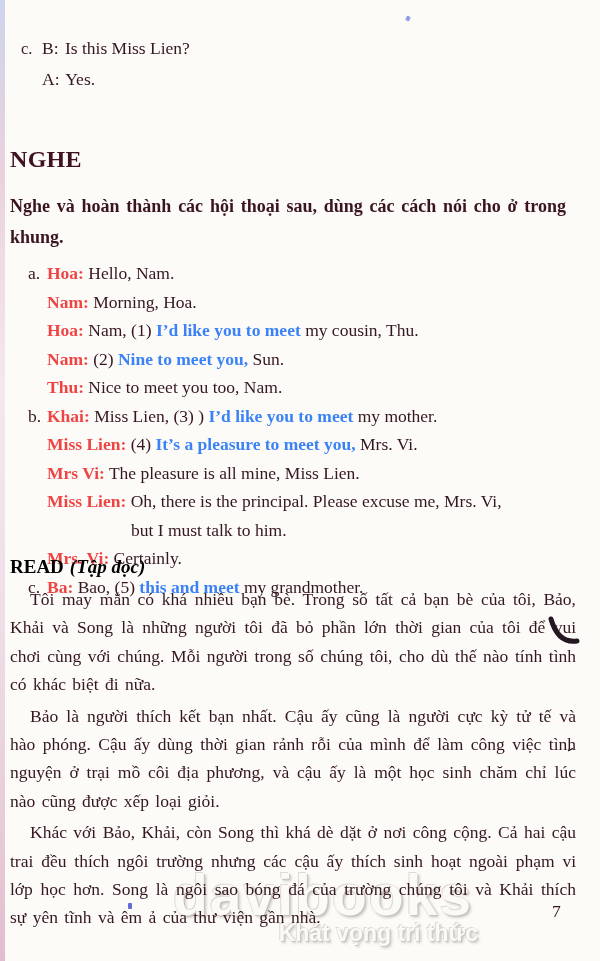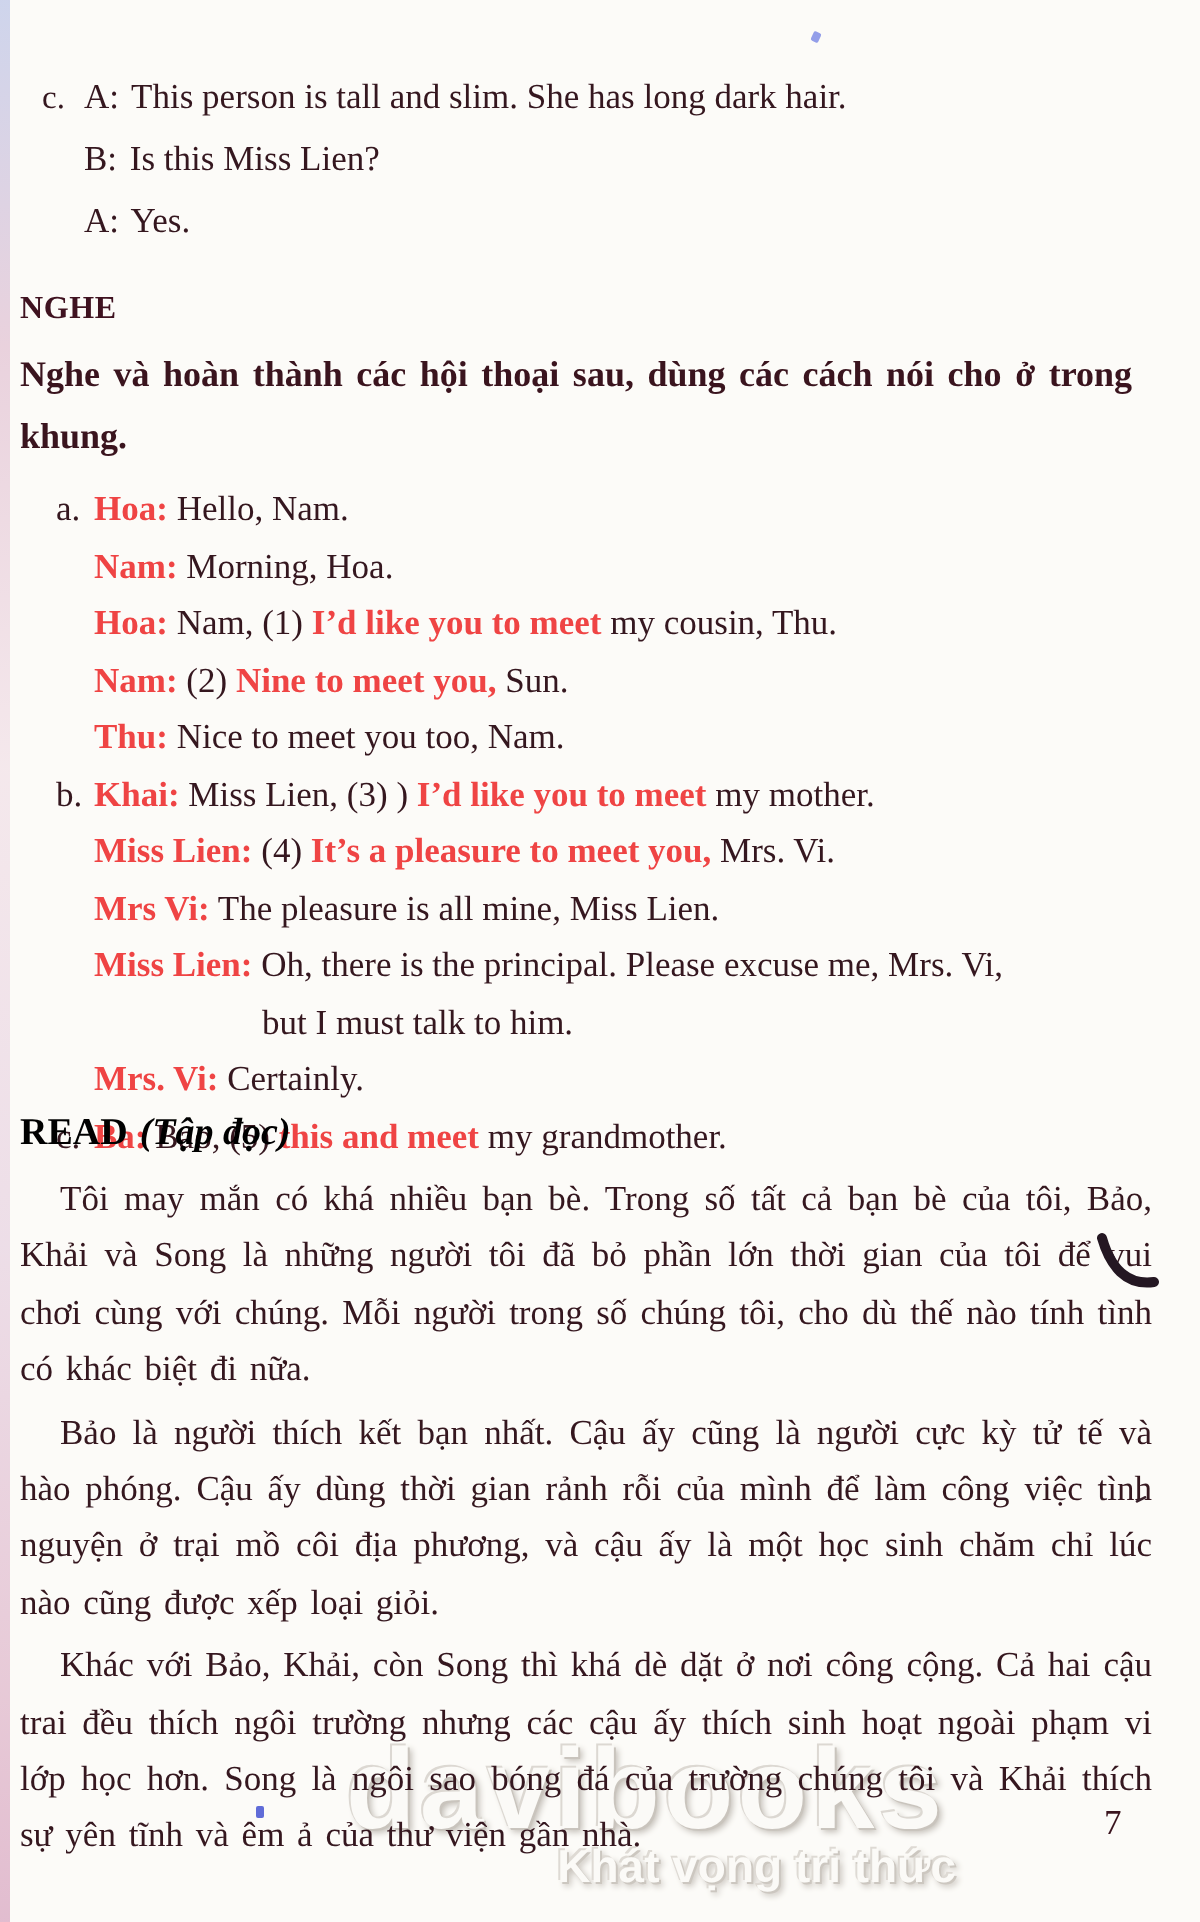--- a/index.html
+++ b/index.html
@@ -16,28 +16,28 @@
     background:linear-gradient(to bottom,#bfc8e8 0%,#e3c4d4 18%,#f2e2e8 40%,#e8d4e2 65%,#e0b9cc 88%,#d9a8c2 100%);
     opacity:.75;
   }
   
   .dlg{display:grid;grid-template-columns:21px 1fr;}
   .top-dialogue{position:absolute;left:21px;top:33px;width:560px;font-size:17.5px;line-height:31px;}
   .top-dialogue .letter{font-size:16.5px;}
   .spk-plain{margin-right:2px;}
   
   .nghe{position:absolute;left:10px;top:146px;width:572px;}
-  .sec-heading{font-weight:bold;font-size:16px;color:#3f1220;letter-spacing:.3px;}
-  .instruction{font-weight:bold;font-size:18px;line-height:31px;width:556px;color:#3a141e;margin-top:8px;text-align:justify;}
+  .sec-heading{font-weight:bold;font-size:24px;color:#3f1220;letter-spacing:.3px;}
+  .instruction{font-weight:bold;font-size:18px;line-height:31px;width:556px;color:#3a141e;margin-top:18px;text-align:justify;}
   .nghe-dialogues{margin-top:6px;margin-left:18px;font-size:17.5px;line-height:28.5px;}
   .nghe .dlg{grid-template-columns:19px 1fr;}
   .letter{color:#35171f;}
   .line{white-space:nowrap;}
   .spk{font-weight:bold;color:#ef4444;}
-  .line b{color:#ef4444;}
+  .line b{color:#3b82f6;}
   .cont{padding-left:84px;white-space:nowrap;}
   
   .read{position:absolute;left:10px;top:556px;width:566px;z-index:2;}
   .read-heading{font-size:19px;font-weight:bold;color:#000000;}
   .read-heading .note{font-style:italic;margin-left:6px;}
   .read p{
     margin:3px 0 0 0;
     font-size:17.5px;line-height:28.4px;
     text-align:justify;text-indent:20px;
     word-spacing:2px;color:#35171f;
@@ -66,21 +66,20 @@
 </style>
 </head>
 <body>
 
 <div class="scan-edge"></div>
 <div class="speck-blue-top"></div>
 
 <div class="top-dialogue dlg">
   <span class="letter">c.</span>
   <div>
-    <div class="line"><span class="spk-plain">A:</span><span> This person is tall and slim. She has long dark hair.</span></div>
     <div class="line"><span class="spk-plain">B:</span><span> Is this Miss Lien?</span></div>
     <div class="line"><span class="spk-plain">A:</span><span> Yes.</span></div>
   </div>
 </div>
 
 <div class="nghe">
   <div class="sec-heading">NGHE</div>
   <div class="instruction">Nghe và hoàn thành các hội thoại sau, dùng các cách nói cho ở trong khung.</div>
 
   <div class="nghe-dialogues">

